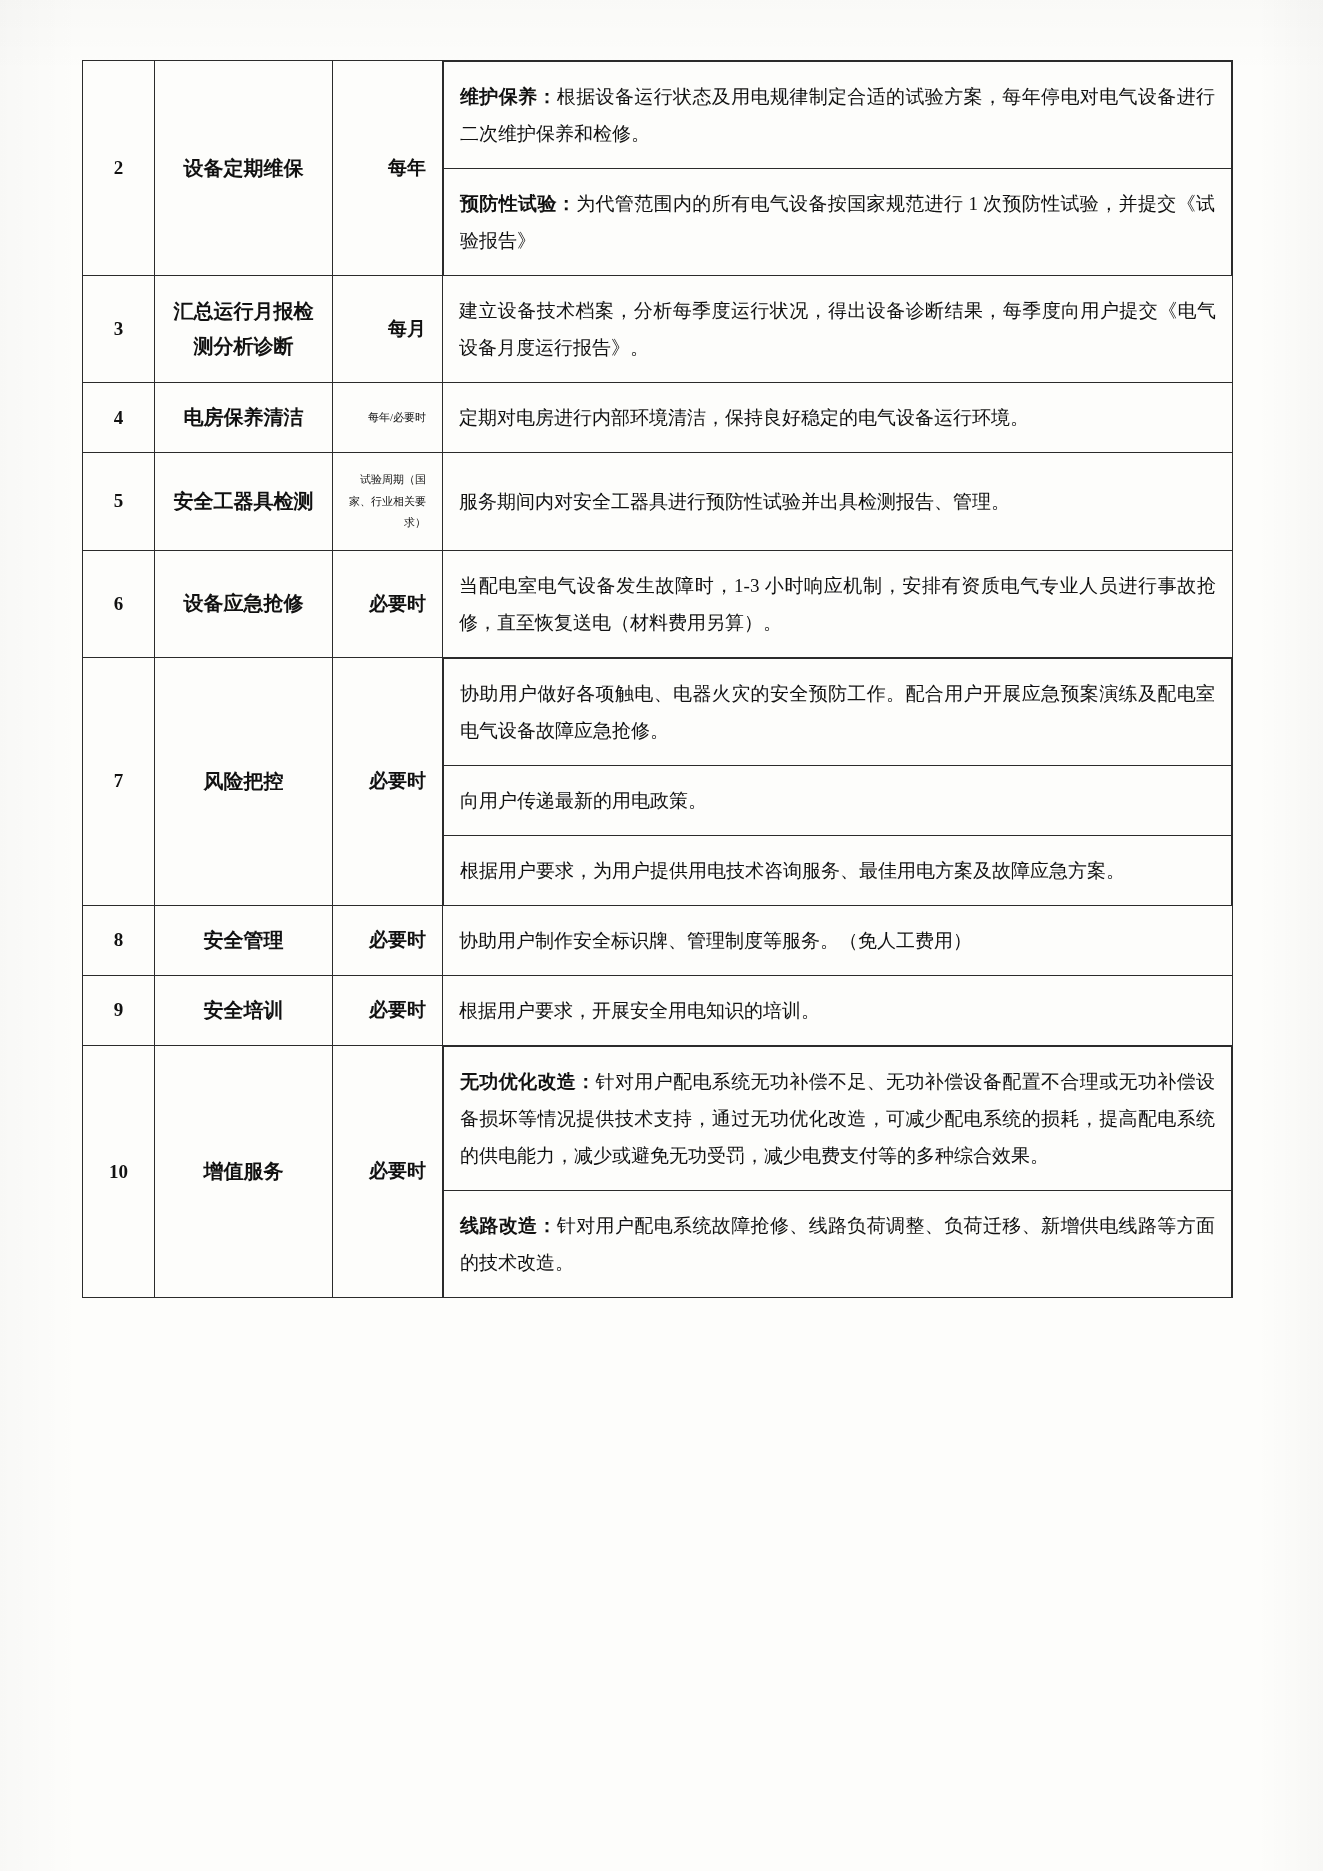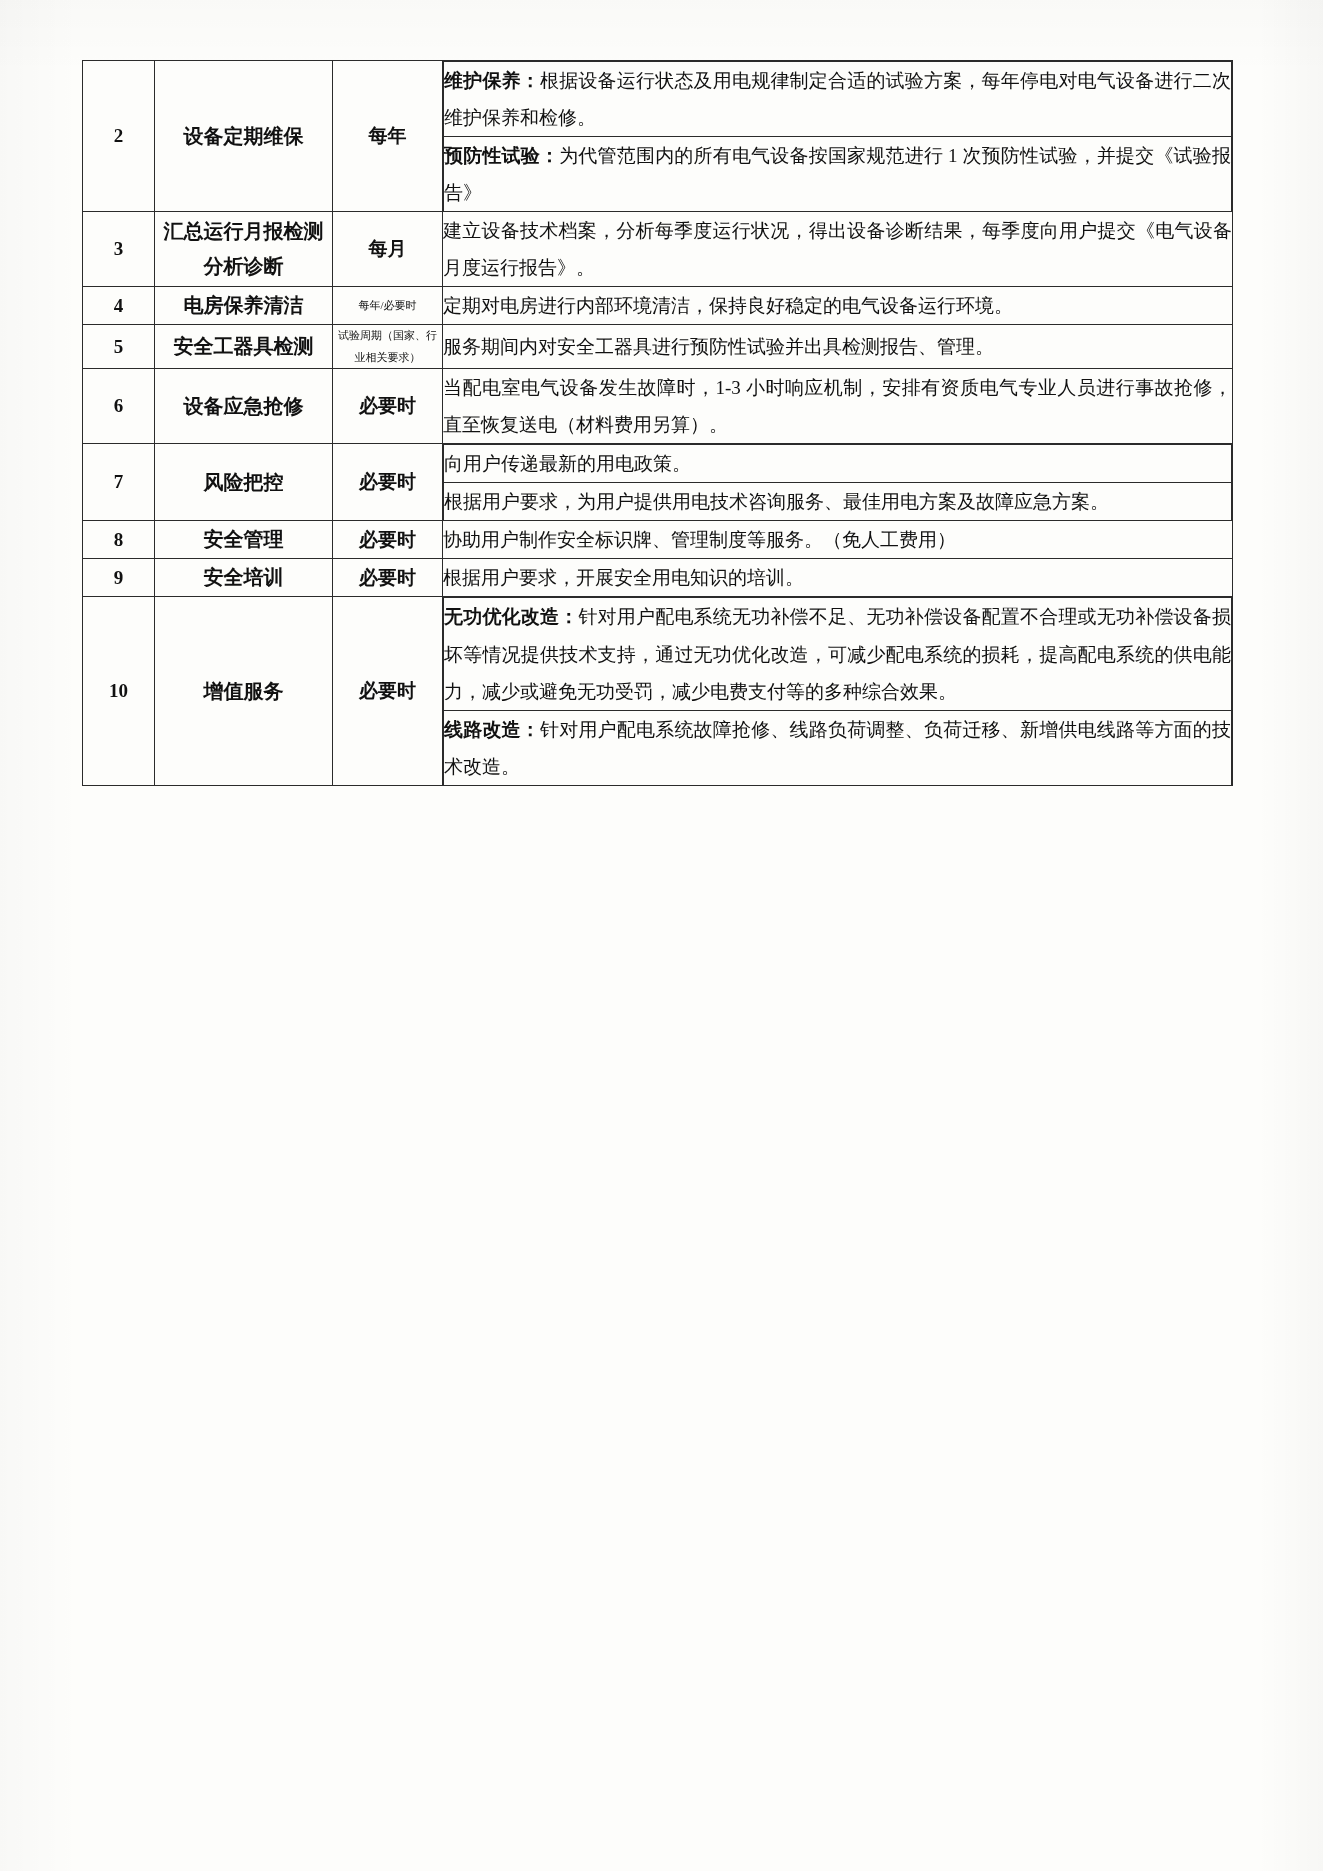--- a/index.html
+++ b/index.html
@@ -35,21 +35,21 @@
     position: absolute;
     left: 82px;
     top: 60px;
     width: 1150px;
     border-collapse: collapse;
     table-layout: fixed;
   }
   table.doc-table td {
     border: 1px solid #2b2b2b;
     vertical-align: middle;
-    padding: 0;
+    padding: 16px;
   }
   .col-no   { width: 72px; }
   .col-item { width: 178px; }
   .col-freq { width: 110px; }
   .col-desc { width: 790px; }
 
   .cell-no {
     text-align: center;
     font-weight: bold;
     font-size: 19px;
@@ -57,21 +57,21 @@
   }
   .cell-item {
     text-align: center;
     font-size: 20px;
     font-weight: bold;
     line-height: 1.75;
     padding: 6px 4px;
     font-family: "Liberation Serif", serif;
   }
   .cell-freq {
-    text-align: center;
+    text-align: right;
     font-size: 19px;
     font-weight: bold;
     line-height: 1.7;
     padding: 6px 4px;
     font-family: "Liberation Serif", serif;
   }
   .cell-freq.small {
     font-size: 11px;
     font-weight: normal;
     line-height: 1.95;
@@ -167,20 +167,23 @@
         <td class="cell-desc">当配电室电气设备发生故障时，1-3 小时响应机制，安排有资质电气专业人员进行事故抢修，直至恢复送电（材料费用另算）。</td>
       </tr>
 
       <tr>
         <td class="cell-no">7</td>
         <td class="cell-item">风险把控</td>
         <td class="cell-freq">必要时</td>
         <td class="nested-holder">
           <table class="subtable">
             <tbody>
+                <tr>
+                  <td class="cell-desc">协助用户做好各项触电、电器火灾的安全预防工作。配合用户开展应急预案演练及配电室电气设备故障应急抢修。</td>
+                </tr>
             <tr>
                   <td class="cell-desc">向用户传递最新的用电政策。</td>
                 </tr>
             <tr>
                   <td class="cell-desc">根据用户要求，为用户提供用电技术咨询服务、最佳用电方案及故障应急方案。</td>
                 </tr>
           </tbody>
             </table>
         </td>
       </tr>

